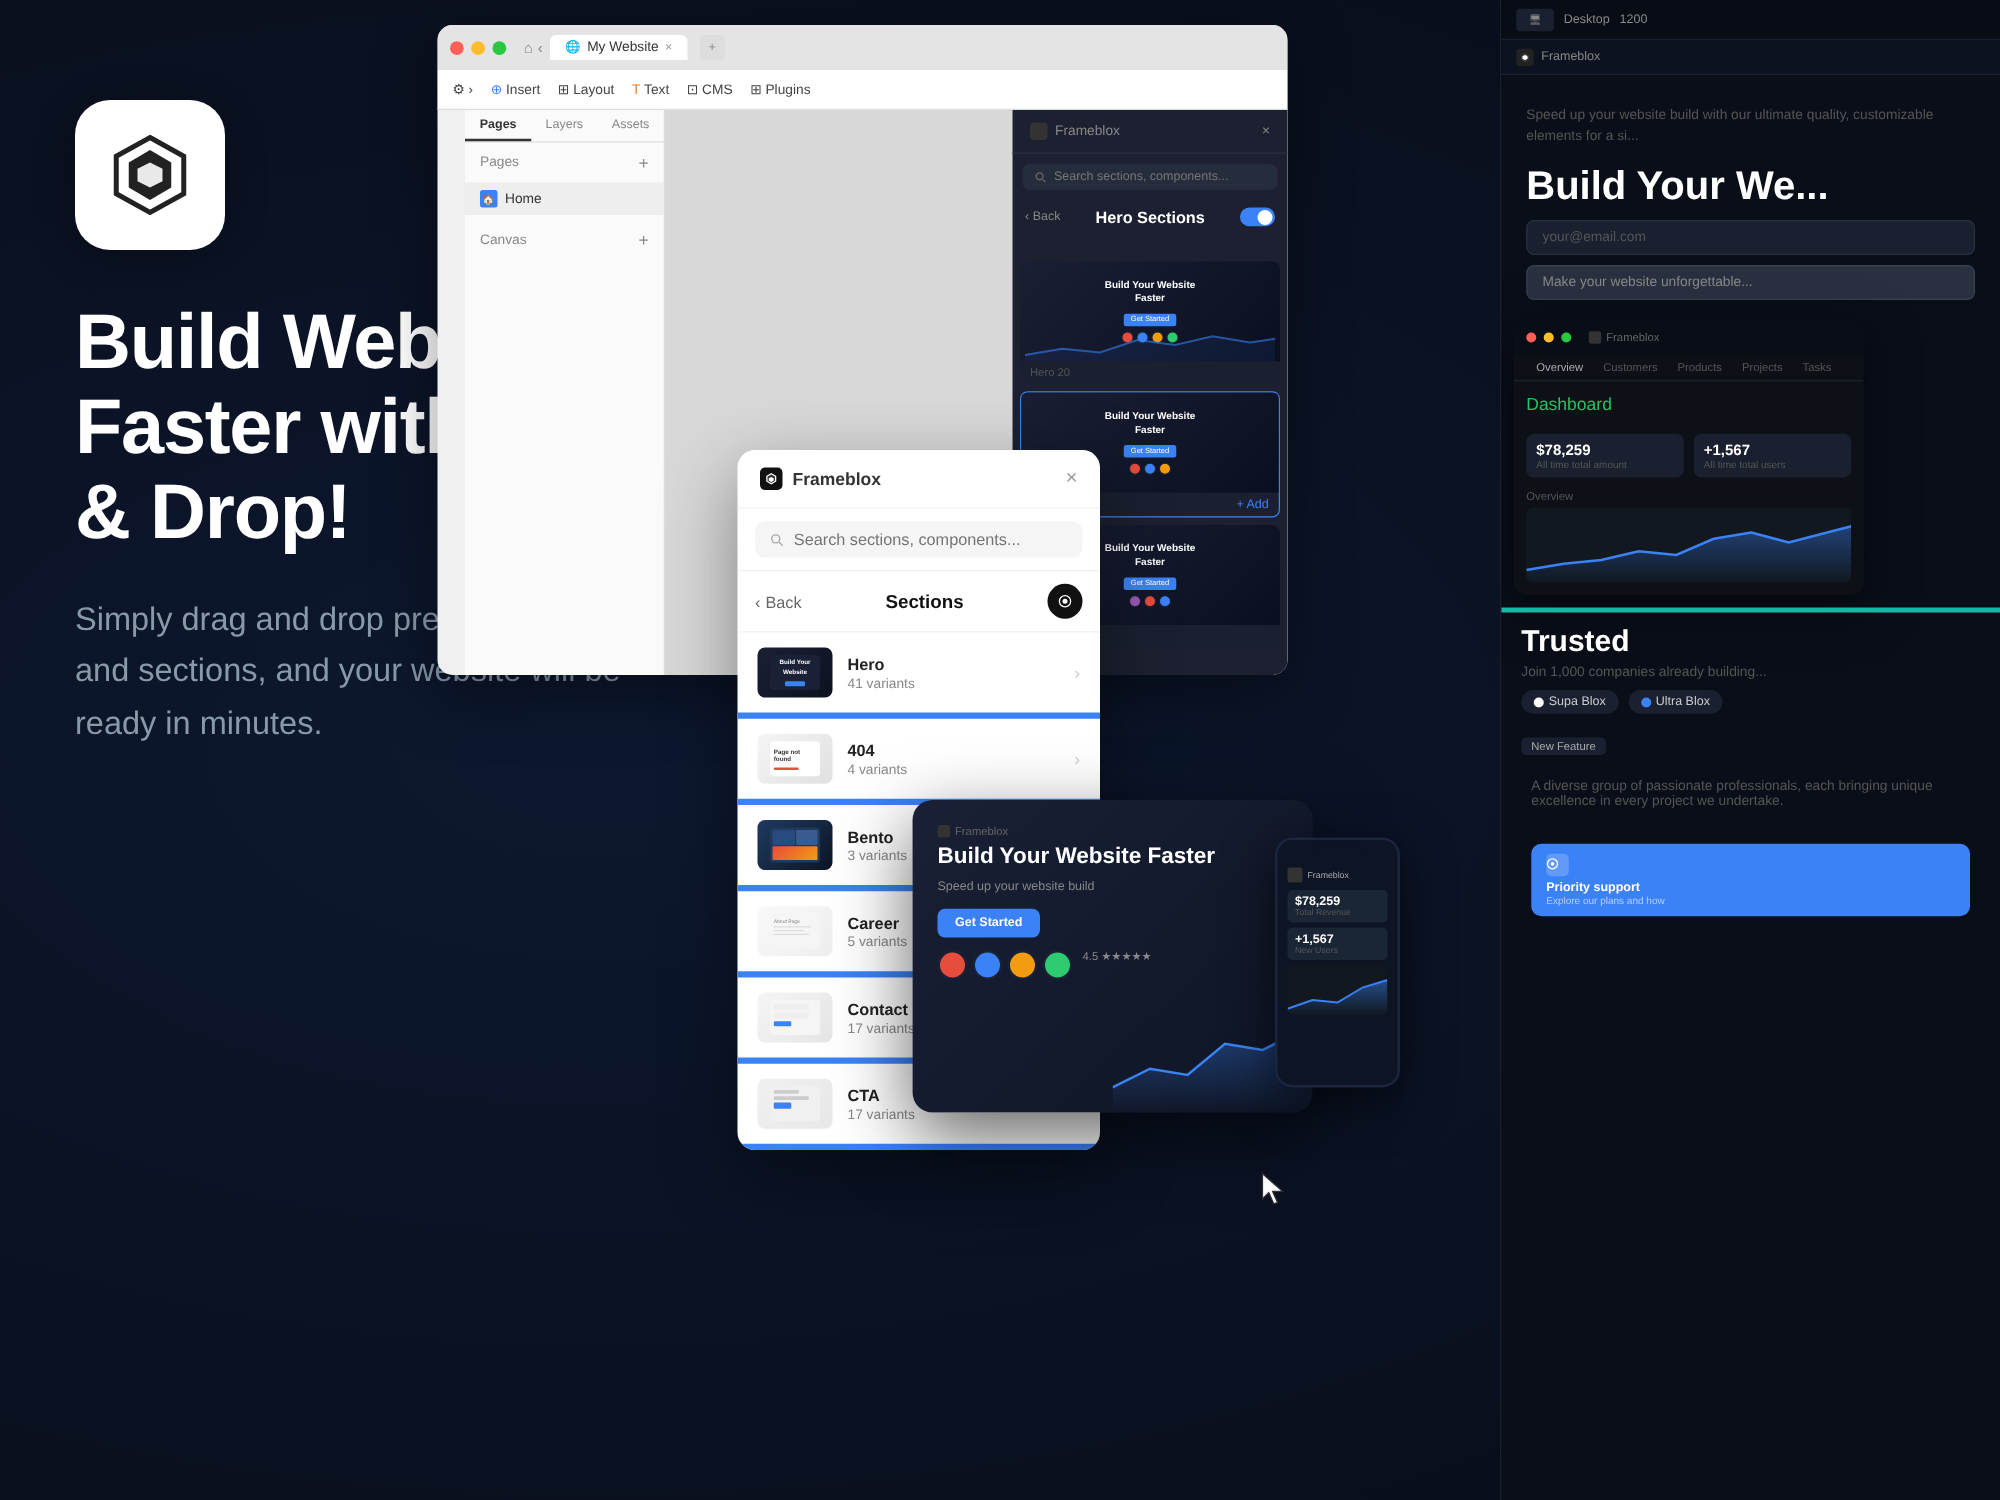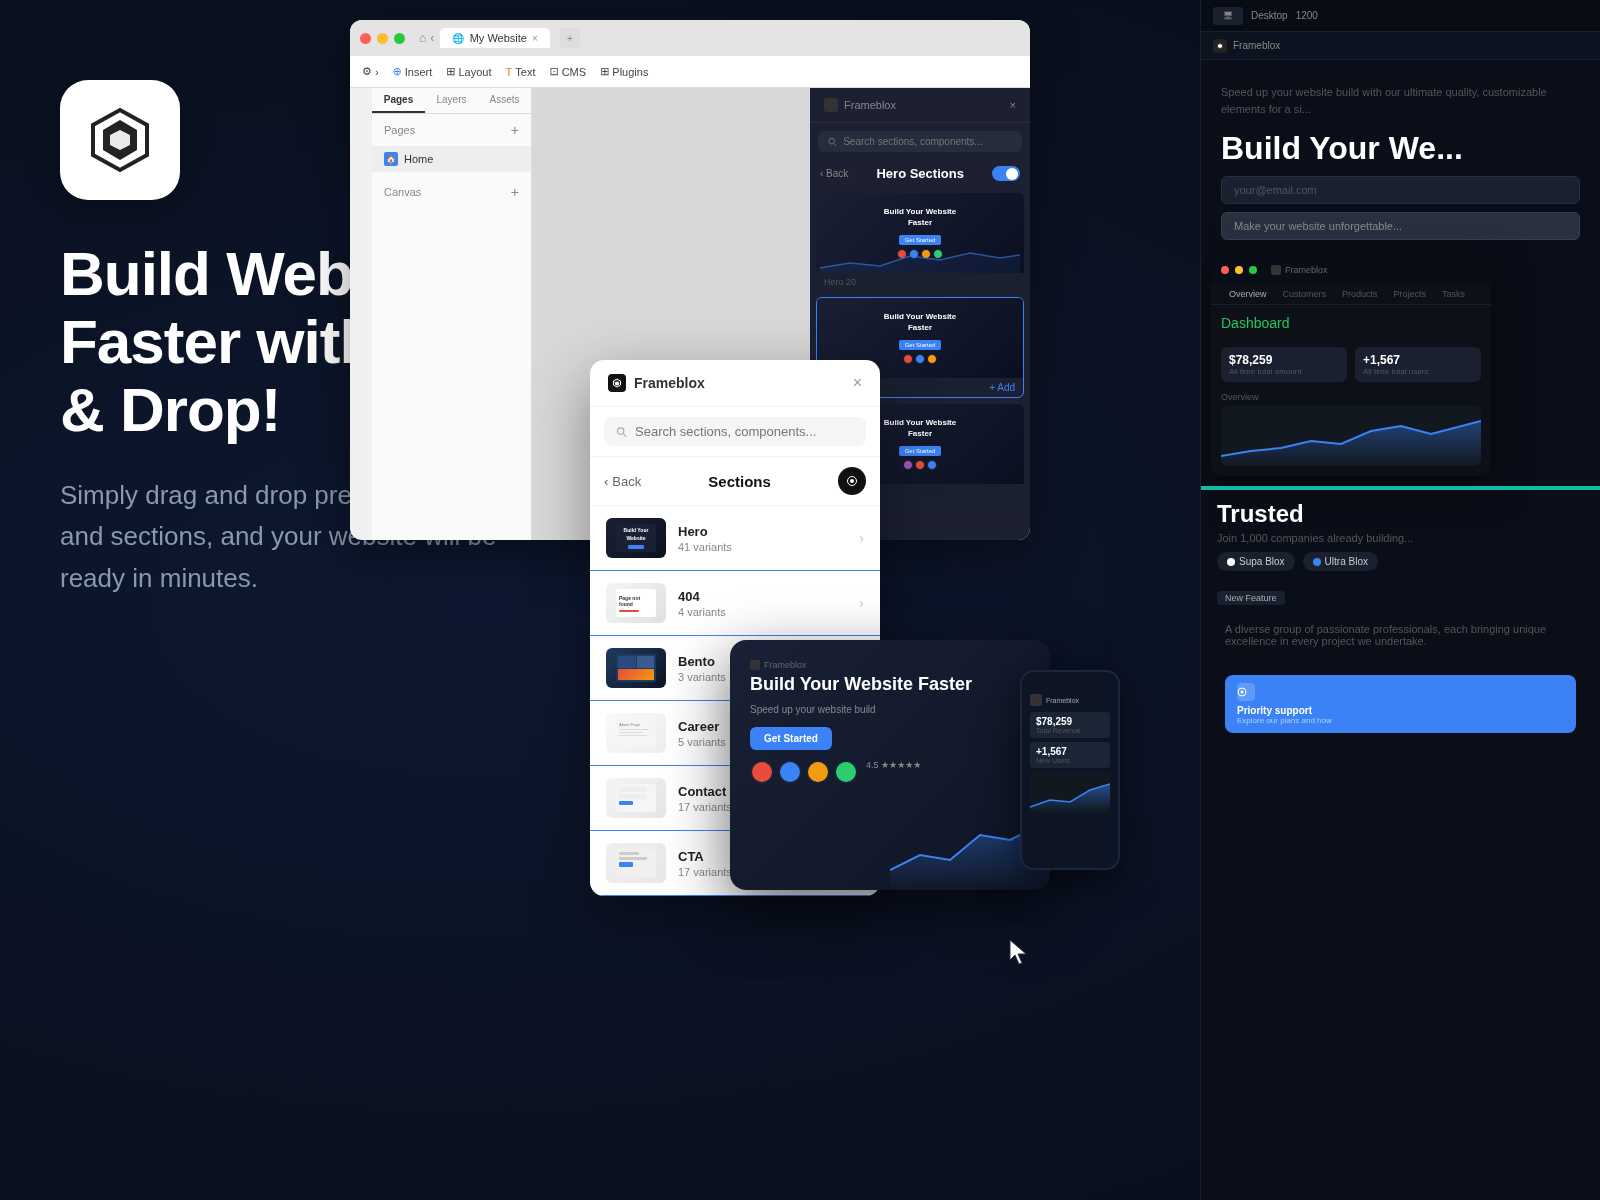--- a/index.html
+++ b/index.html
@@ -157,21 +157,21 @@
 
     .section-list {
       overflow-y: auto;
       max-height: 480px;
     }
 
     .section-item {
       display: flex;
       align-items: center;
       padding: 12px 16px;
-      border-bottom: 1px solid #3b82f6;
+      border-bottom: 5px solid #3b82f6;
       cursor: pointer;
       gap: 12px;
     }
 
     .section-thumb {
       width: 60px;
       height: 40px;
       border-radius: 6px;
       overflow: hidden;
       flex-shrink: 0;
@@ -625,20 +625,21 @@
       border-radius: 50%;
     }
 
     .asset-cards {
       padding: 6px;
       display: flex;
       flex-direction: column;
       gap: 6px;
       overflow-y: auto;
       flex: 1;
+      justify-content: center;
     }
 
     .asset-card {
       background: #1a2030;
       border-radius: 6px;
       overflow: hidden;
     }
 
     .asset-card-preview {
       height: 80px;

